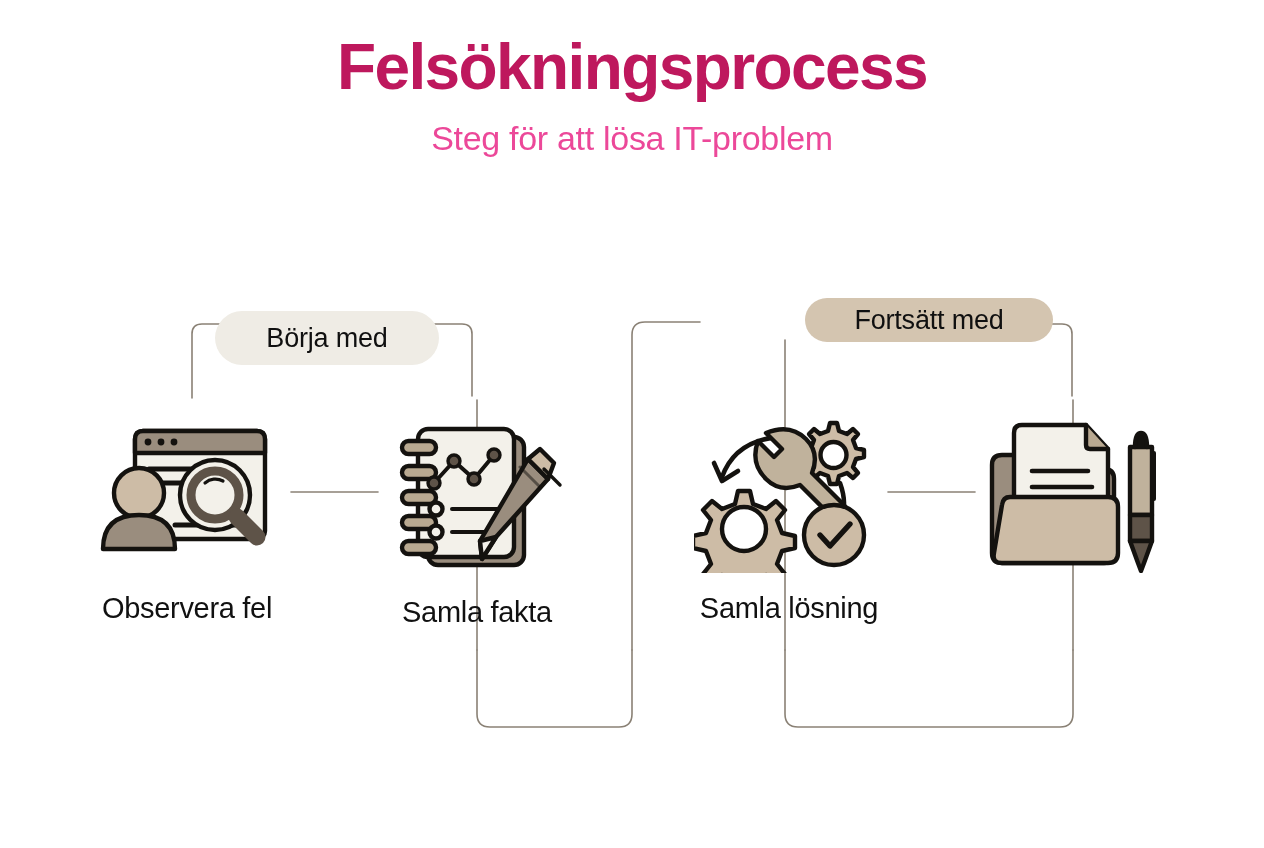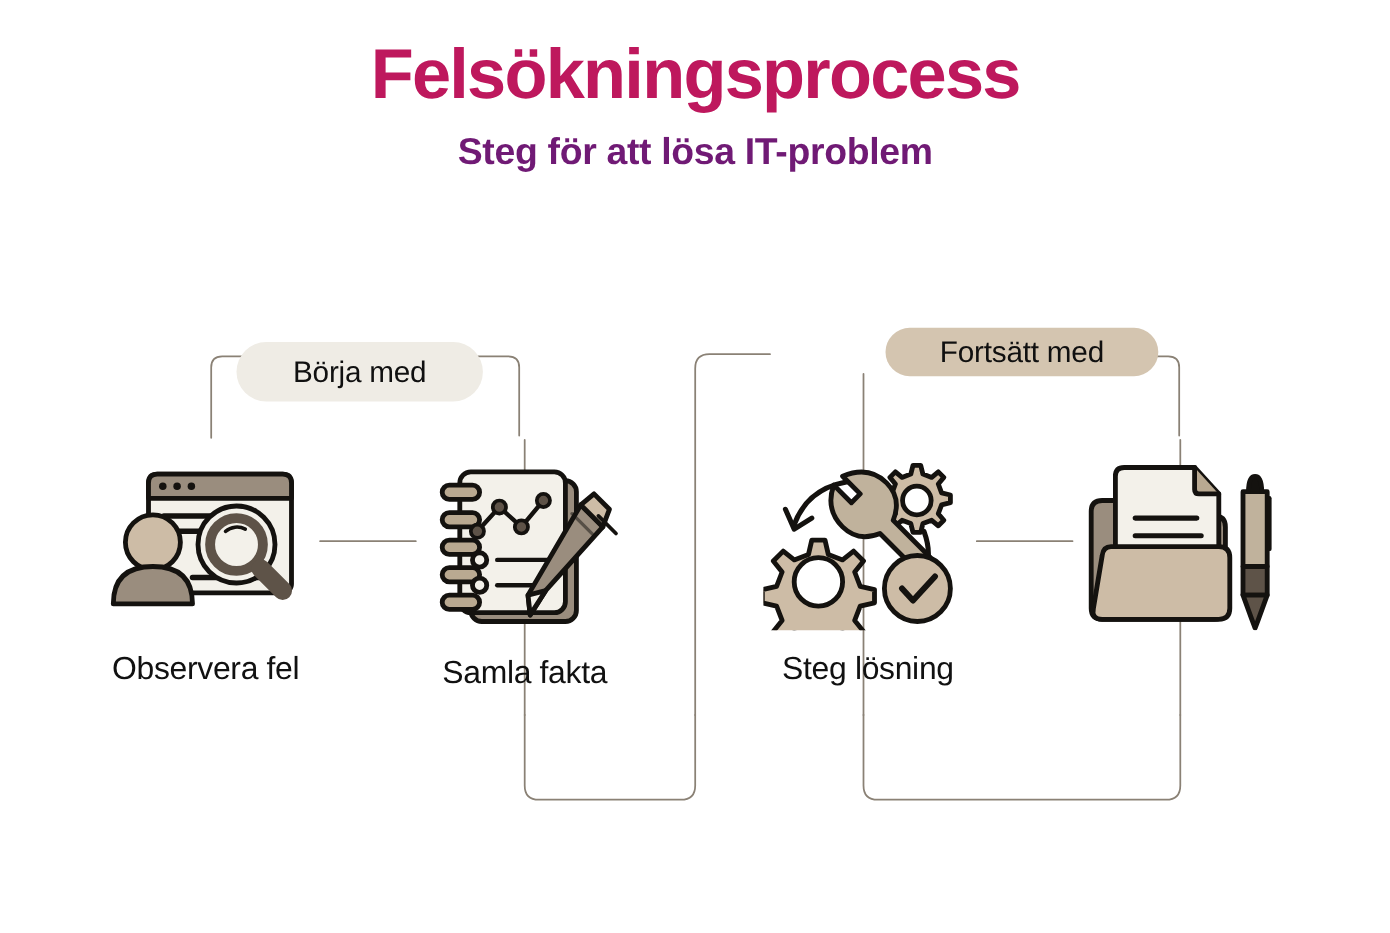--- a/index.html
+++ b/index.html
@@ -24,22 +24,22 @@
     margin-top: 34px;
     font-size: 64px;
     font-weight: 700;
     letter-spacing: -1.6px;
     color: #be185d;
     line-height: 1.05;
   }
   #subtitle {
     margin-top: 18px;
     font-size: 34px;
-    font-weight: 700;
-    color: #701a75;
+    font-weight: 400;
+    color: #ec4899;
     letter-spacing: -0.3px;
   }
 
   
   #connectors { position: absolute; top: 0; left: 0; width: 1264px; height: 848px; }
 
   
   .badge {
     position: absolute;
     display: flex;
@@ -208,21 +208,21 @@
 
           <path d="M36,62 l12,0 l3,13 l13,5 l10,-8 l9,9 l-8,10 l5,13 l13,3 l0,12 l-13,3 l-5,13 l8,10 l-9,9 l-10,-8 l-13,5 l-3,13 l-12,0 l-3,-13 l-13,-5 l-10,8 l-9,-9 l8,-10 l-5,-13 l-13,-3 l0,-12 l13,-3 l5,-13 l-8,-10 l9,-9 l10,8 l13,-5 Z" fill="#cdbca6" transform="translate(8,16)"></path>
           <circle cx="50" cy="116" r="22" fill="#ffffff"></circle>
 
           <path d="M146,70 Q154,92 146,106" fill="none" stroke-width="4.6"></path>
           <circle cx="140" cy="122" r="30" fill="#cdbca6"></circle>
           <path d="M126,122 L136,133 L156,111" fill="none" stroke-width="5.4"></path>
         </g>
       </svg>
     </div>
-    <div class="step-label">Steg lösning</div>
+    <div class="step-label">Samla lösning</div>
   </div>
 
   <div class="step" id="step-3">
     <div class="step-icon">
       <svg width="190" height="160" viewBox="0 0 190 160">
         <g stroke="#14120f" stroke-width="4.4" stroke-linejoin="round" stroke-linecap="round">
 
           <path d="M12,52 Q12,42 22,42 L56,42 L68,56 L124,56 Q134,56 134,66 L134,140 Q134,150 124,150 L22,150 Q12,150 12,140 Z" fill="#9a8d7e"></path>
 
           <path d="M42,12 L106,12 L128,36 L128,120 Q128,128 120,128 L42,128 Q34,128 34,120 L34,20 Q34,12 42,12 Z" fill="#f3f1ea"></path>

